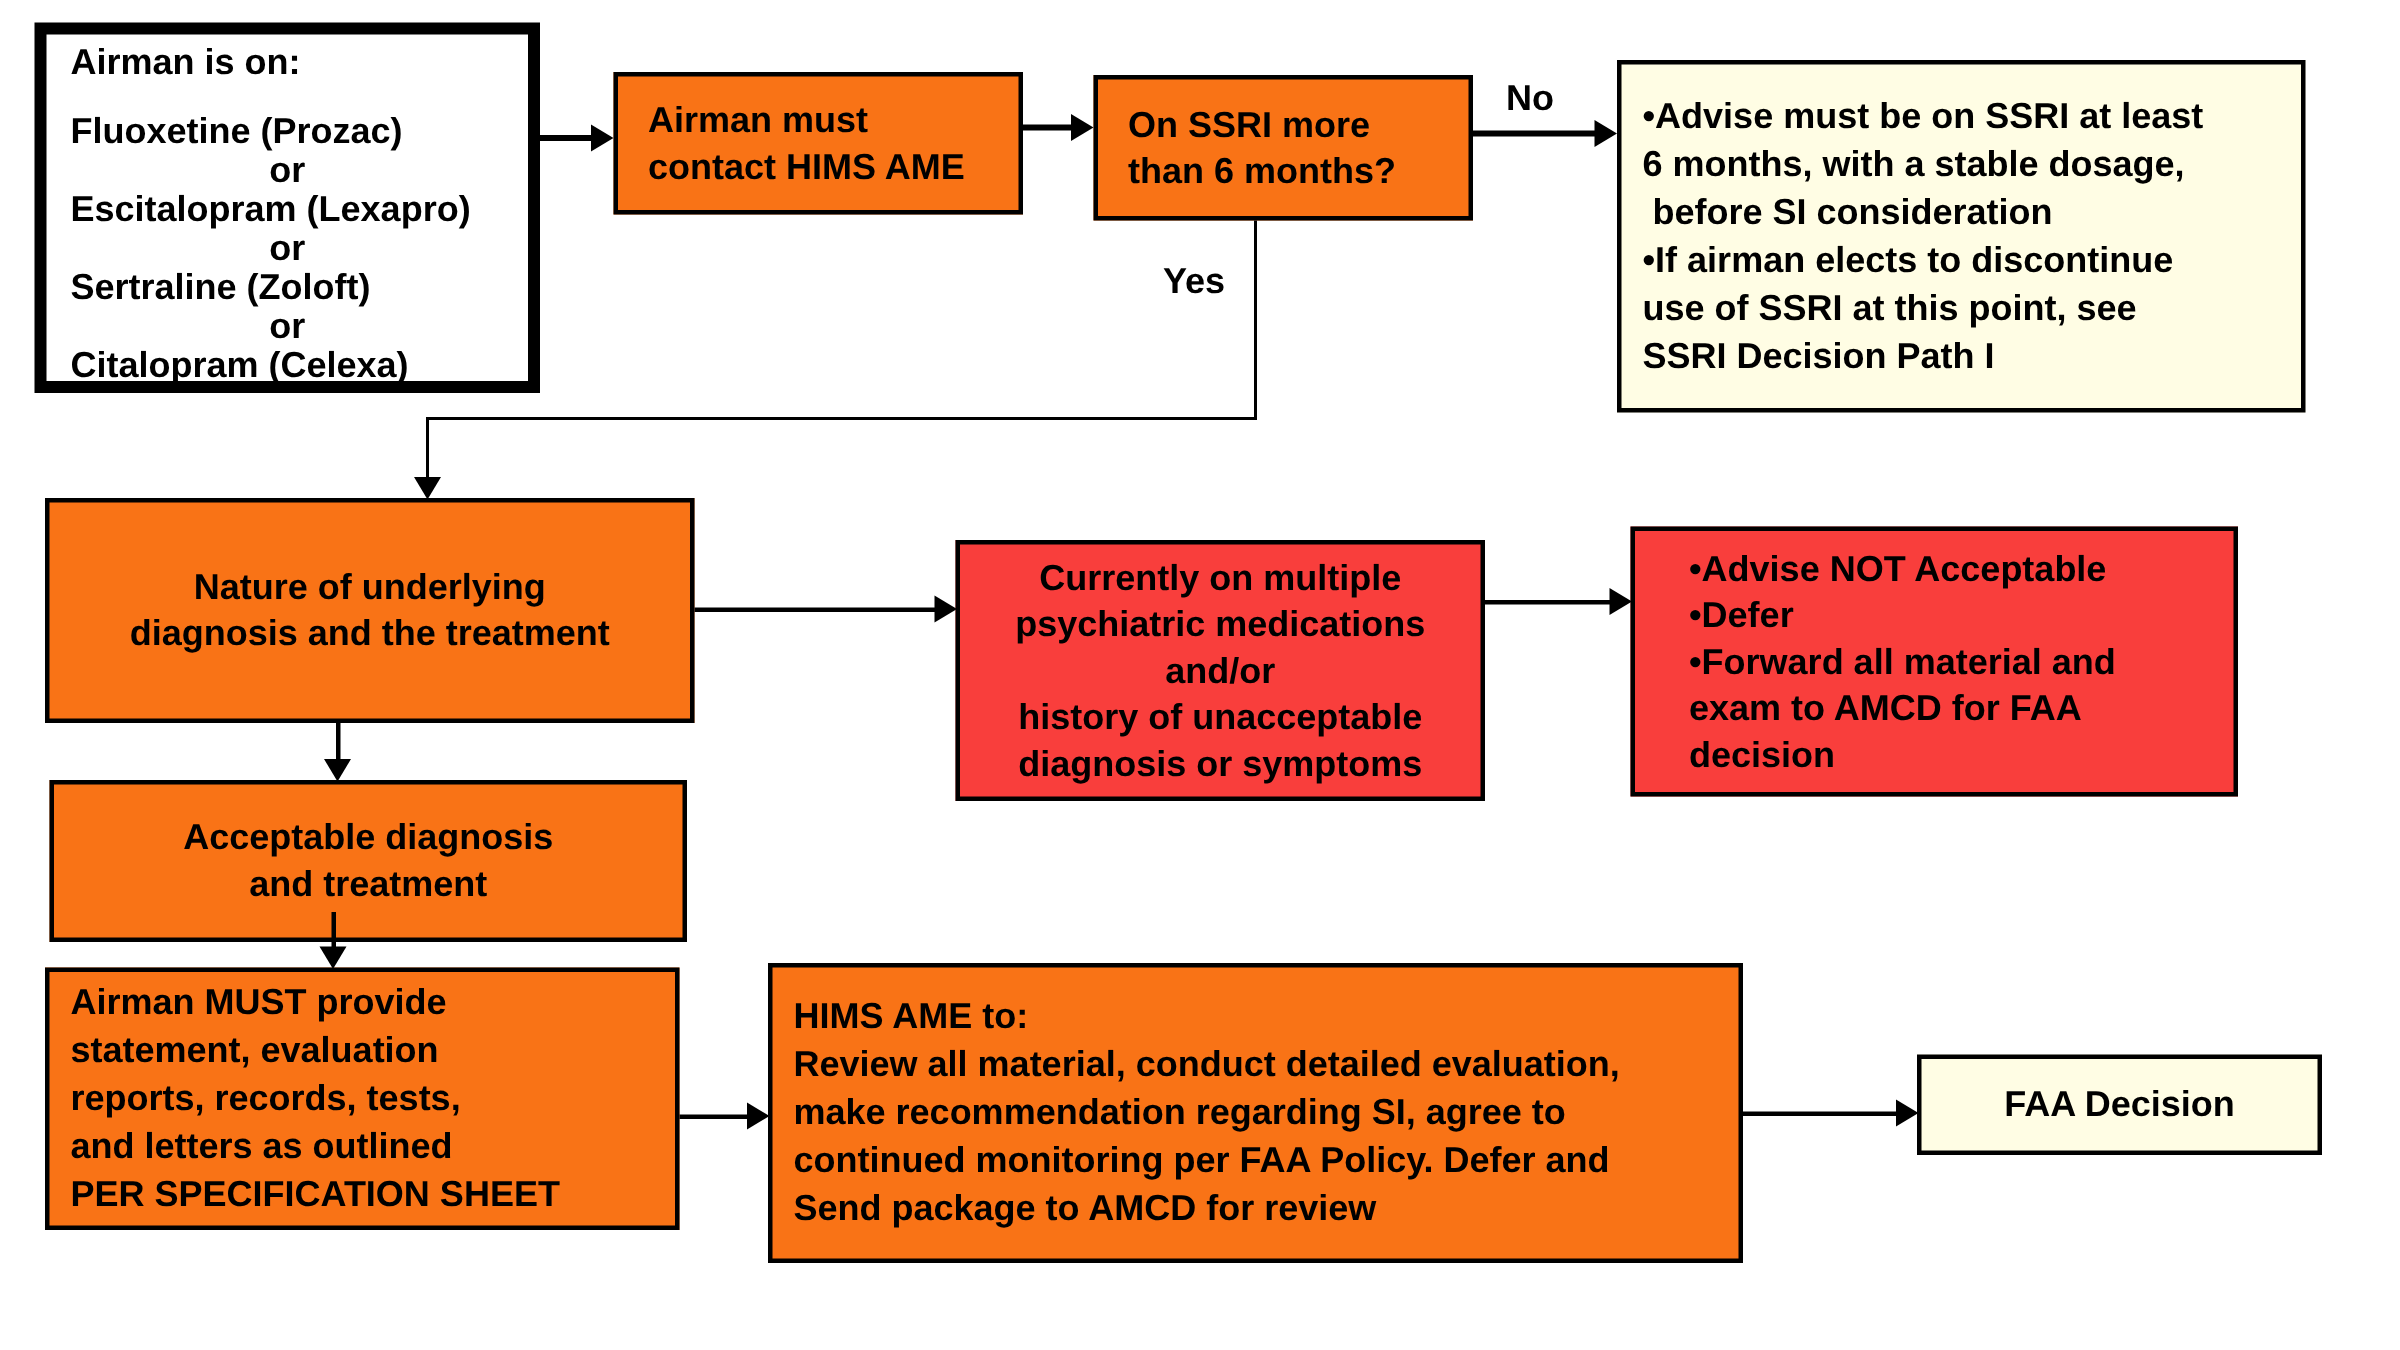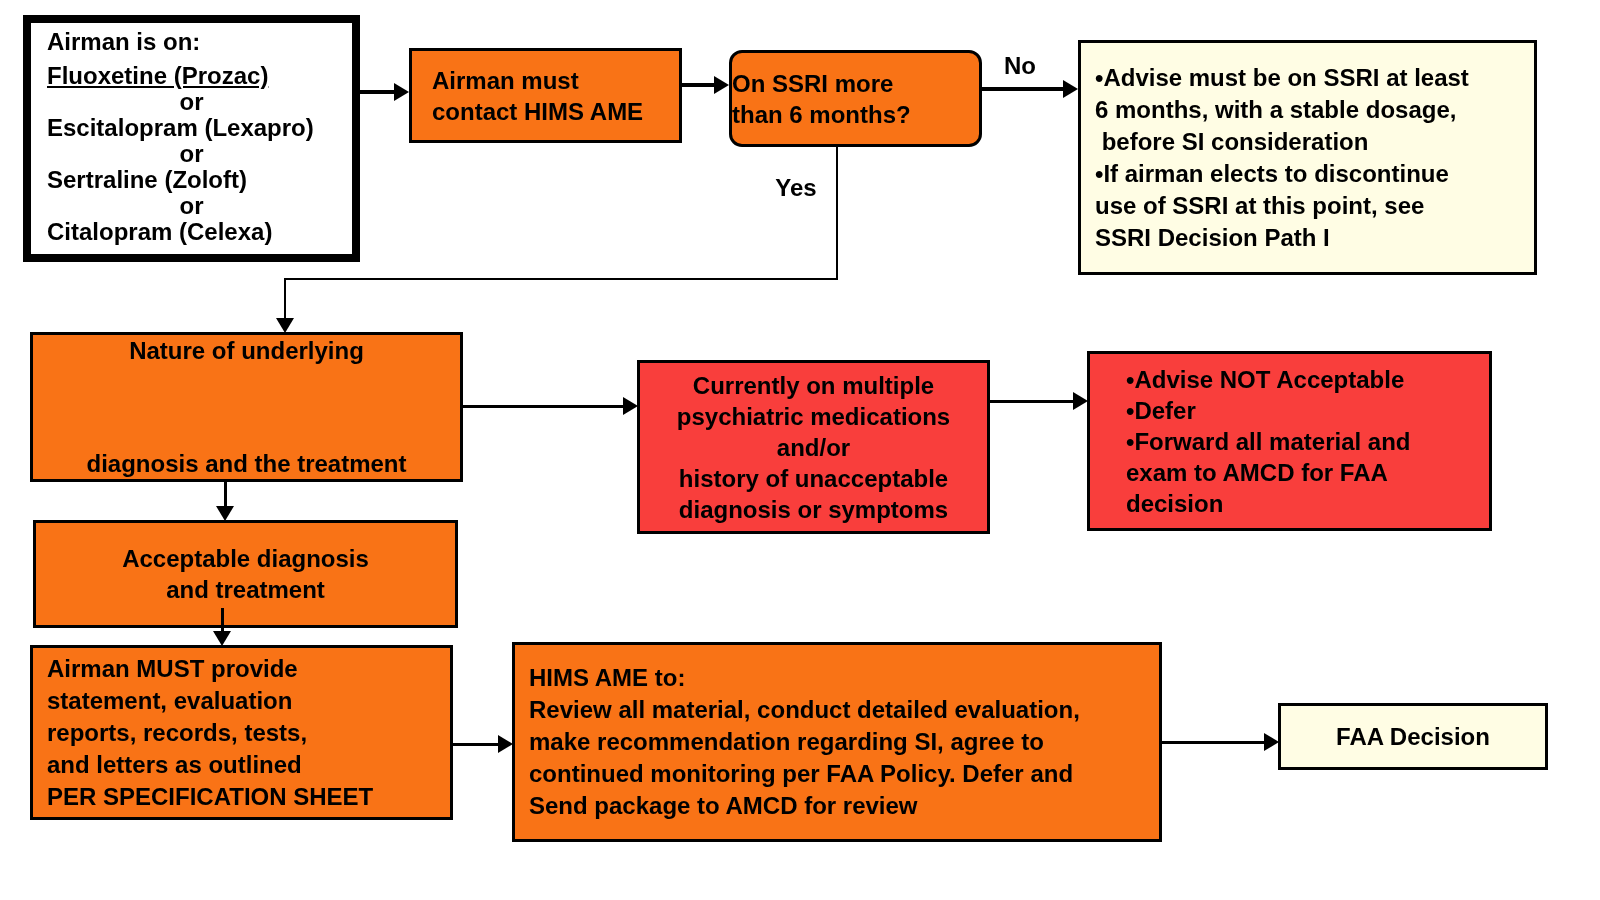--- a/index.html
+++ b/index.html
@@ -11,21 +11,21 @@
           justify-content:center; font-size:24px; line-height:31px; }
   .node .ln { width:100%; }
   .left  { text-align:left;align-items:flex-end; }
   .centered { text-align:center; }
   .white { background:#ffffff; }
   .blue  { background:#f97316; }
   .cream { background:#FFFDE4; }
   .red   { background:#F93E3C;margin-top:28px; }
   .thick { border-width:8px; }
   .or { text-align:center; }
-  .gap-top { margin-top:8px;text-decoration:underline; }
+  .gap-top { margin-top:20px; }
 
   .hline, .vline { position:absolute; background:#000; }
   .arr-r { position:absolute; width:0; height:0;
            border-top:9px solid transparent; border-bottom:9px solid transparent;
            border-left:15px solid #000; }
   .arr-d { position:absolute; width:0; height:0;
            border-left:9px solid transparent; border-right:9px solid transparent;
            border-top:15px solid #000; }
   .flow-label { position:absolute; font-size:24px; text-align:center; }
 </style>
@@ -43,35 +43,35 @@
     <div class="ln">Sertraline (Zoloft)</div>
     <div class="ln or">or</div>
     <div class="ln">Citalopram (Celexa)</div>
   </div>
 
   <div class="node blue left" style="left:409px; top:48px; width:273px; height:95px; padding-left:20px;">
     <div class="ln">Airman must</div>
     <div class="ln">contact HIMS AME</div>
   </div>
 
-  <div class="node blue left" style="left:729px; top:50px; width:253px; height:97px; border-radius:13px;">
+  <div class="node blue left" style="left:729px; top:50px; width:253px; height:97px; padding-left:20px;">
     <div class="ln">On SSRI more</div>
     <div class="ln">than 6 months?</div>
   </div>
 
   <div class="node cream left" style="left:1078px; top:40px; width:459px; height:235px; padding:10px 14px; line-height:32px;">
     <div class="ln">•Advise must be on SSRI at least</div>
     <div class="ln">6 months, with a stable dosage,</div>
     <div class="ln" style="white-space:pre;"> before SI consideration</div>
     <div class="ln">•If airman elects to discontinue</div>
     <div class="ln">use of SSRI at this point, see</div>
     <div class="ln">SSRI Decision Path I</div>
   </div>
 
-  <div class="node blue centered" style="left:30px; top:332px; width:433px; height:150px;justify-content:space-between;">
+  <div class="node blue centered" style="left:30px; top:332px; width:433px; height:150px;">
     <div class="ln">Nature of underlying</div>
     <div class="ln">diagnosis and the treatment</div>
   </div>
 
   <div class="node red centered" style="left:637px; top:332px; width:353px; height:174px;">
     <div class="ln">Currently on multiple</div>
     <div class="ln">psychiatric medications</div>
     <div class="ln">and/or</div>
     <div class="ln">history of unacceptable</div>
     <div class="ln">diagnosis or symptoms</div>

